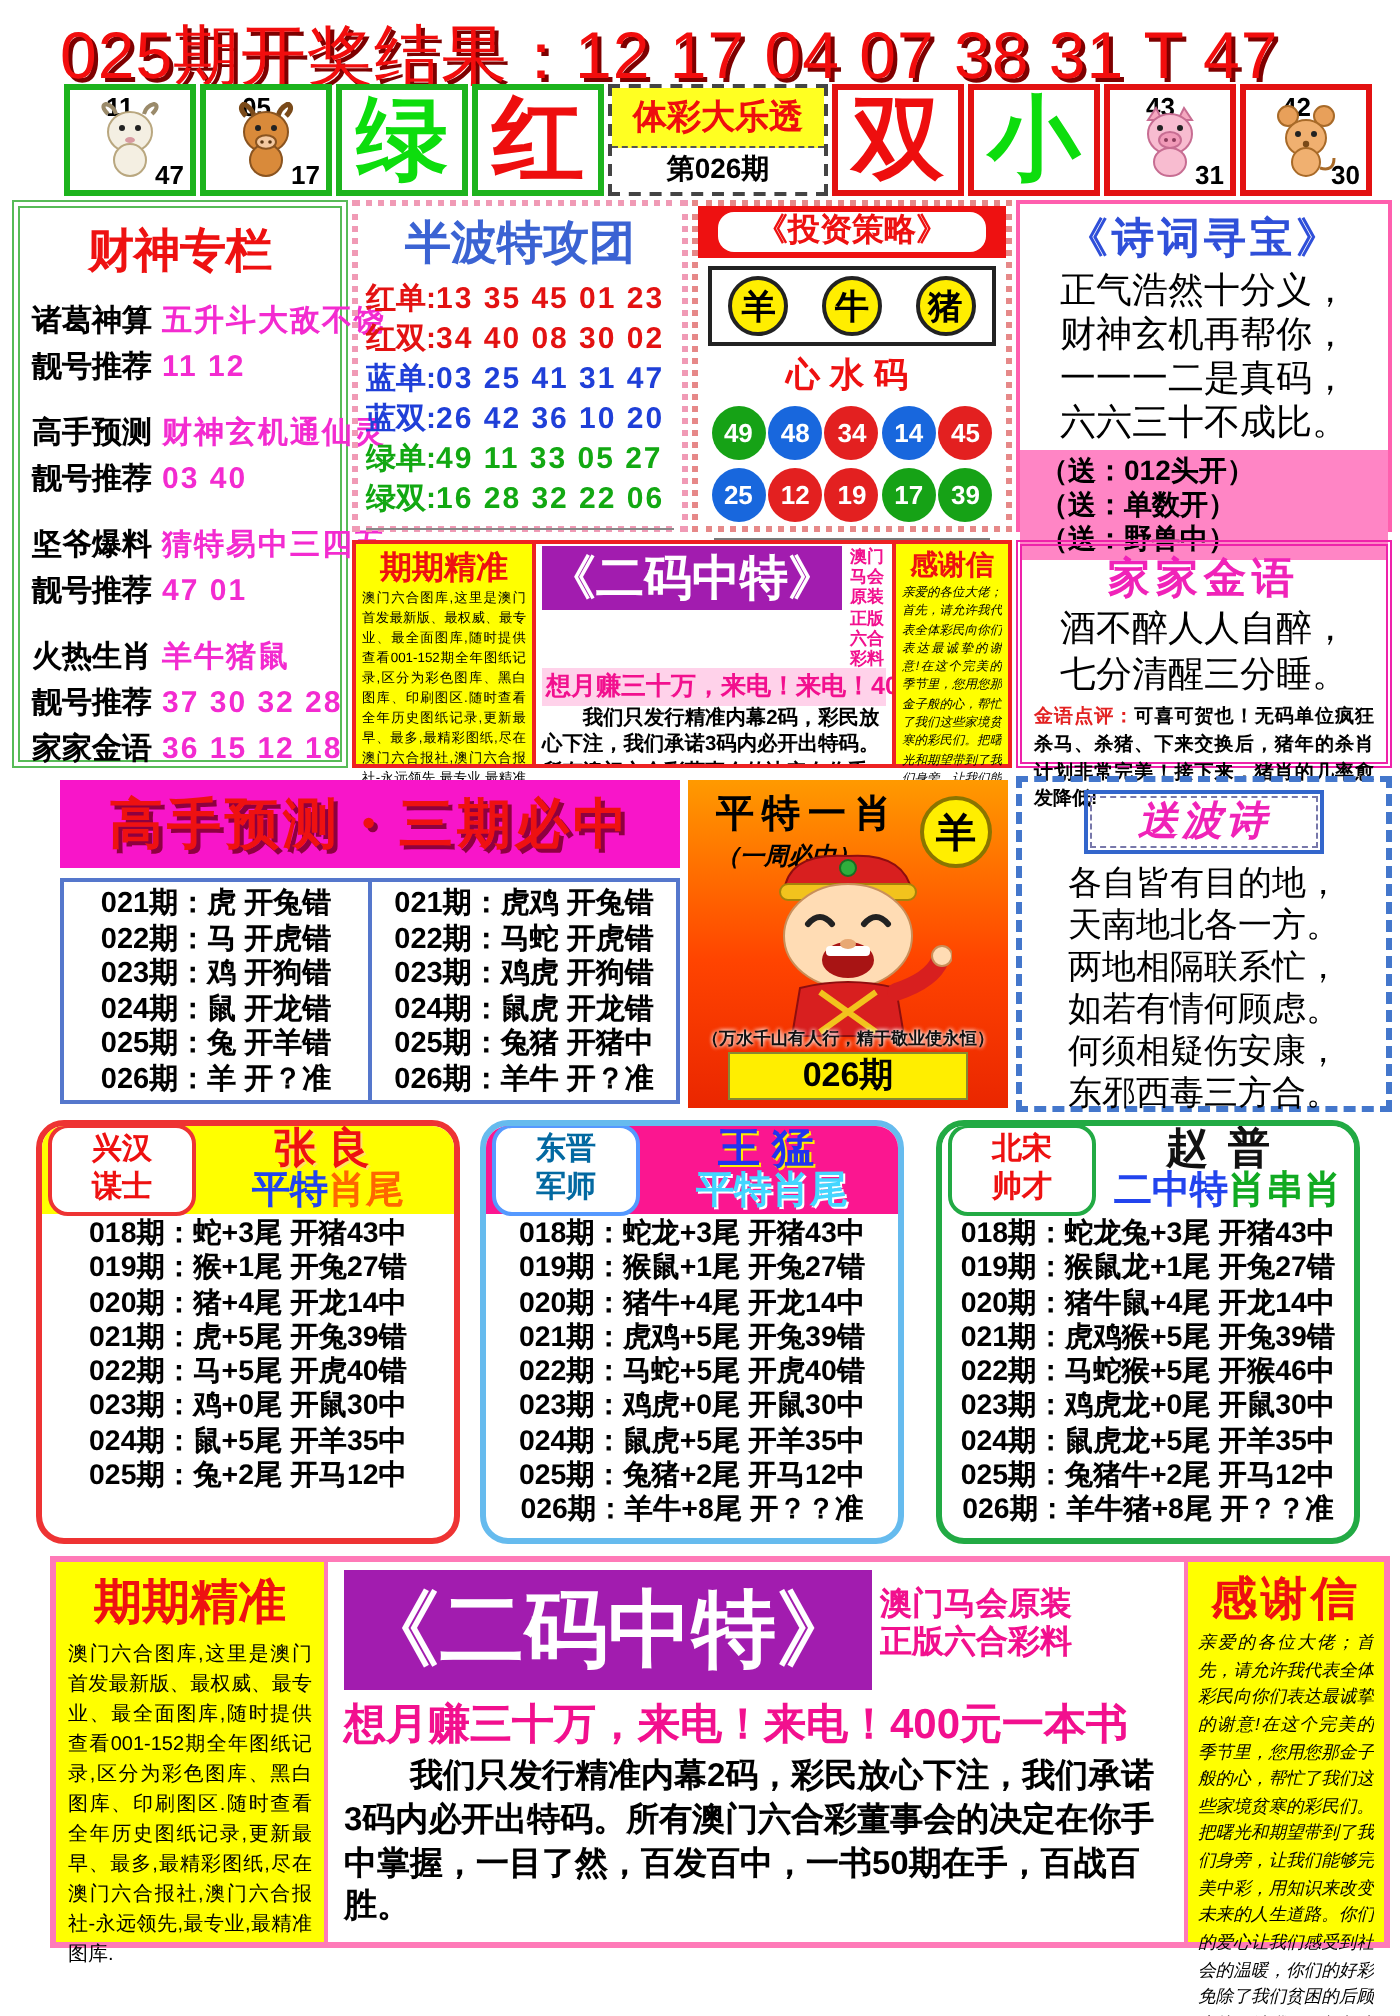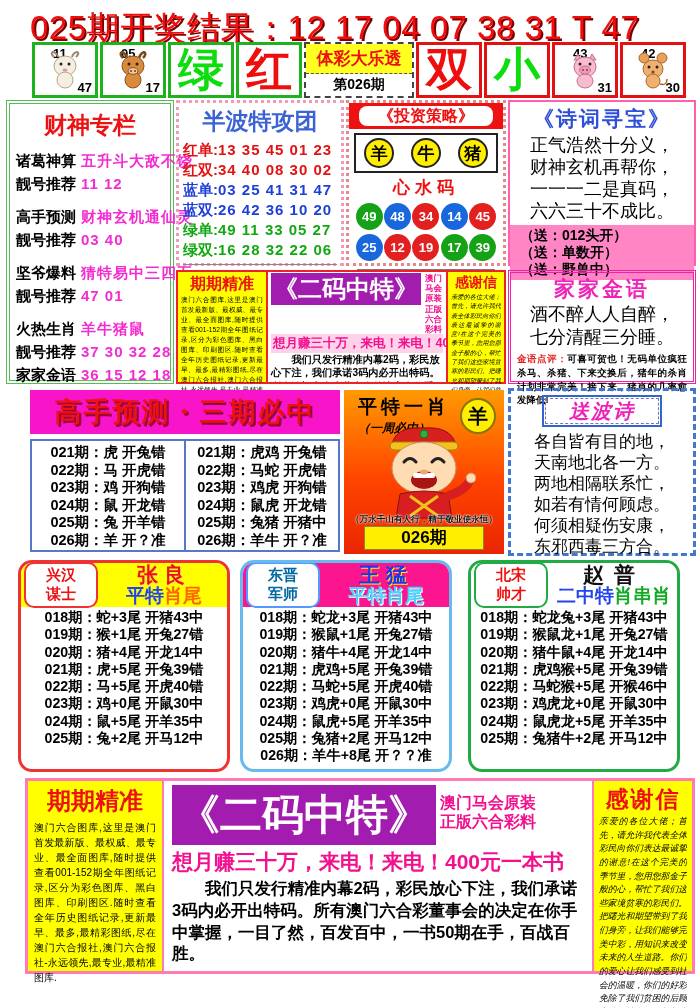--- a/index.html
+++ b/index.html
@@ -505,20 +505,21 @@
     </div>
     <div class="rows">
       <div class="lrow">018期：蛇龙兔+3尾 开猪43中</div>
       <div class="lrow">019期：猴鼠龙+1尾 开兔27错</div>
       <div class="lrow">020期：猪牛鼠+4尾 开龙14中</div>
       <div class="lrow">021期：虎鸡猴+5尾 开兔39错</div>
       <div class="lrow">022期：马蛇猴+5尾 开猴46中</div>
       <div class="lrow">023期：鸡虎龙+0尾 开鼠30中</div>
       <div class="lrow">024期：鼠虎龙+5尾 开羊35中</div>
       <div class="lrow">025期：兔猪牛+2尾 开马12中</div>
+      <div class="lrow">026期：羊牛猪+8尾 开？？准</div>
     </div>
   </div>
 
   <div class="abs ad" id="big-ad">
     <div class="aleft">
       <div class="atitle">期期精准</div>
       <div class="abody">澳门六合图库,这里是澳门首发最新版、最权威、最专业、最全面图库,随时提供查看001-152期全年图纸记录,区分为彩色图库、黑白图库、印刷图区.随时查看全年历史图纸记录,更新最早、最多,最精彩图纸,尽在澳门六合报社,澳门六合报社-永远领先,最专业,最精准图库.</div>
     </div>
     <div class="actr">
       <div class="trow">

